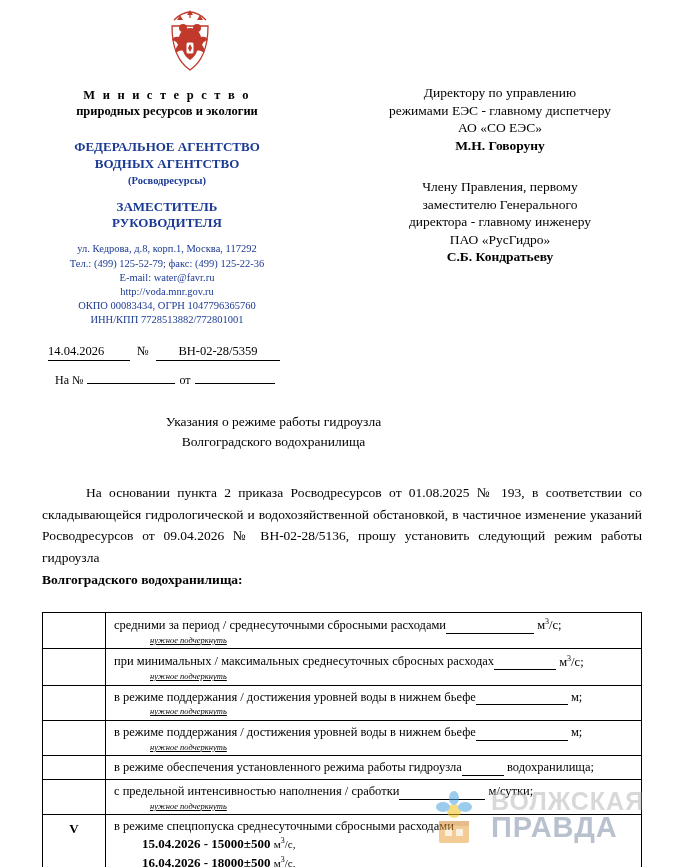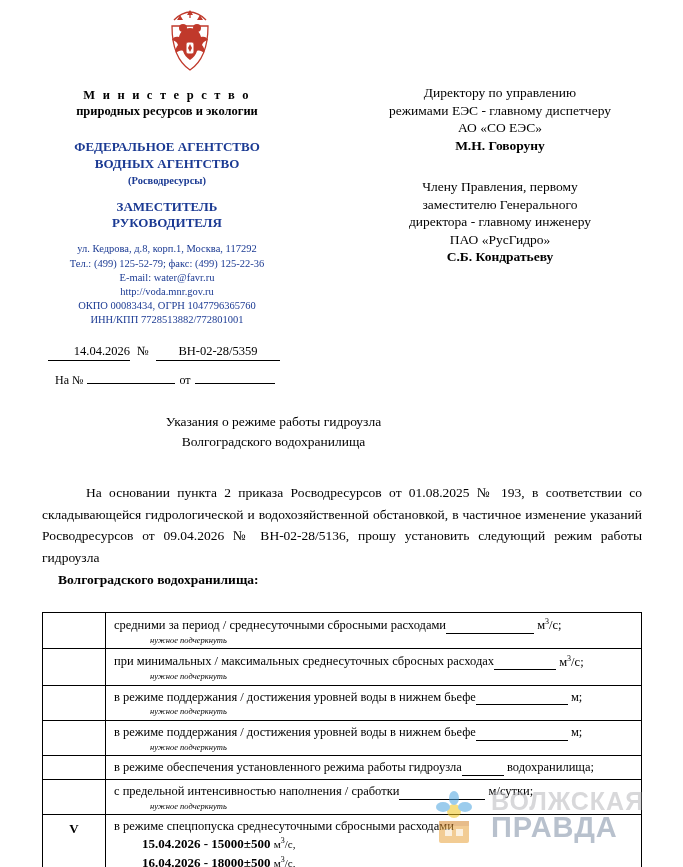--- a/index.html
+++ b/index.html
@@ -82,21 +82,21 @@
     position: absolute;
     left: 48px;
     top: 344px;
     width: 248px;
     font-size: 12.5px;
   }
   .docline .date {
     display: inline-block;
     width: 82px;
     border-bottom: 1px solid #000;
-    text-align: right;
+    text-align: left;
     padding-bottom: 1px;
   }
   .docline .nsign {
     display: inline-block;
     width: 26px;
     text-align: center;
   }
   .docline .num {
     display: inline-block;
     width: 124px;
@@ -162,21 +162,20 @@
     line-height: 1.6;
     text-align: justify;
     text-indent: 44px;
   }
   .subtitle {
     position: absolute;
     left: 42px;
     top: 572px;
     font-size: 13.5px;
     font-weight: bold;
-    margin-left: 16px;
   }
 
   
   .modes {
     position: absolute;
     left: 42px;
     top: 612px;
     width: 600px;
     border-collapse: collapse;
     font-size: 12.5px;
@@ -196,20 +195,21 @@
   .modes td.txt {
     padding: 4px 6px 3px 8px;
     line-height: 1.25;
   }
   .modes .hint {
     display: block;
     font-size: 8.5px;
     font-style: italic;
     margin-top: 1px;
     margin-left: 36px;
+    text-decoration: underline;
   }
   .dots {
     display: inline-block;
     border-bottom: 1px solid #000;
     height: 11px;
     vertical-align: bottom;
   }
   sup { font-size: 8px; vertical-align: super; }
 
   .spec-line {

